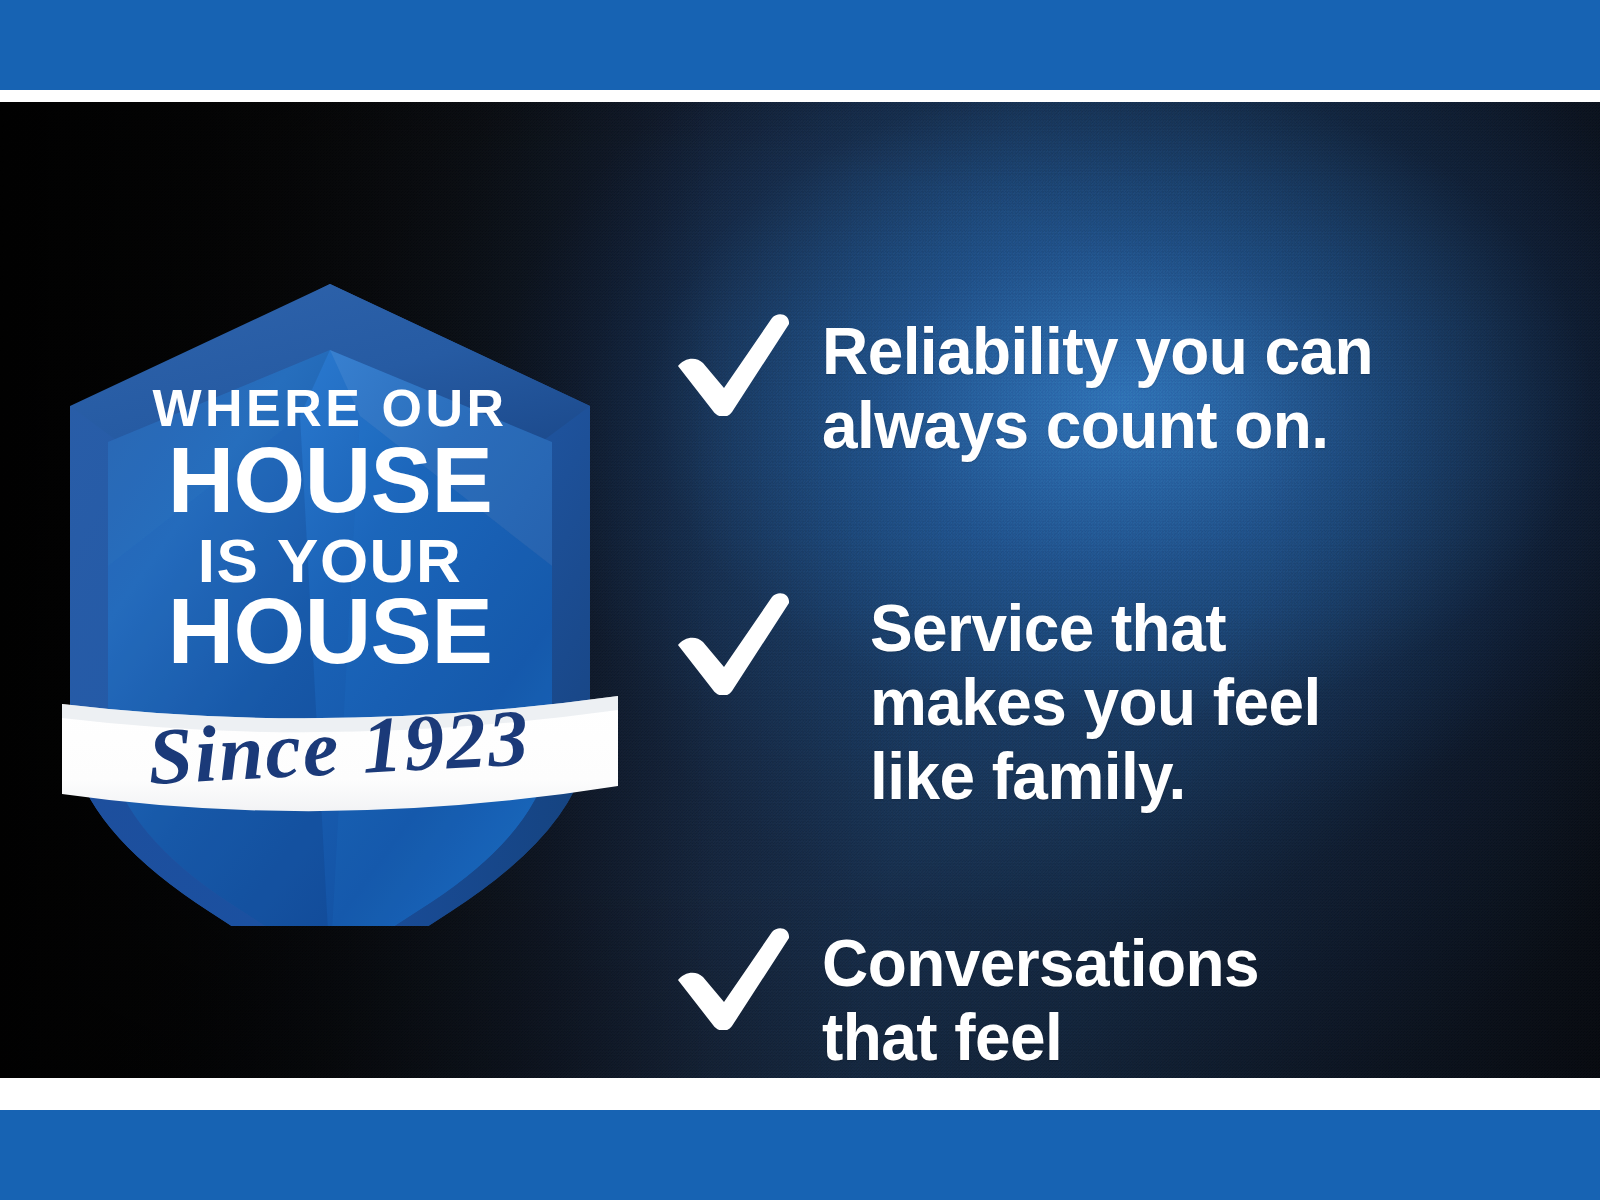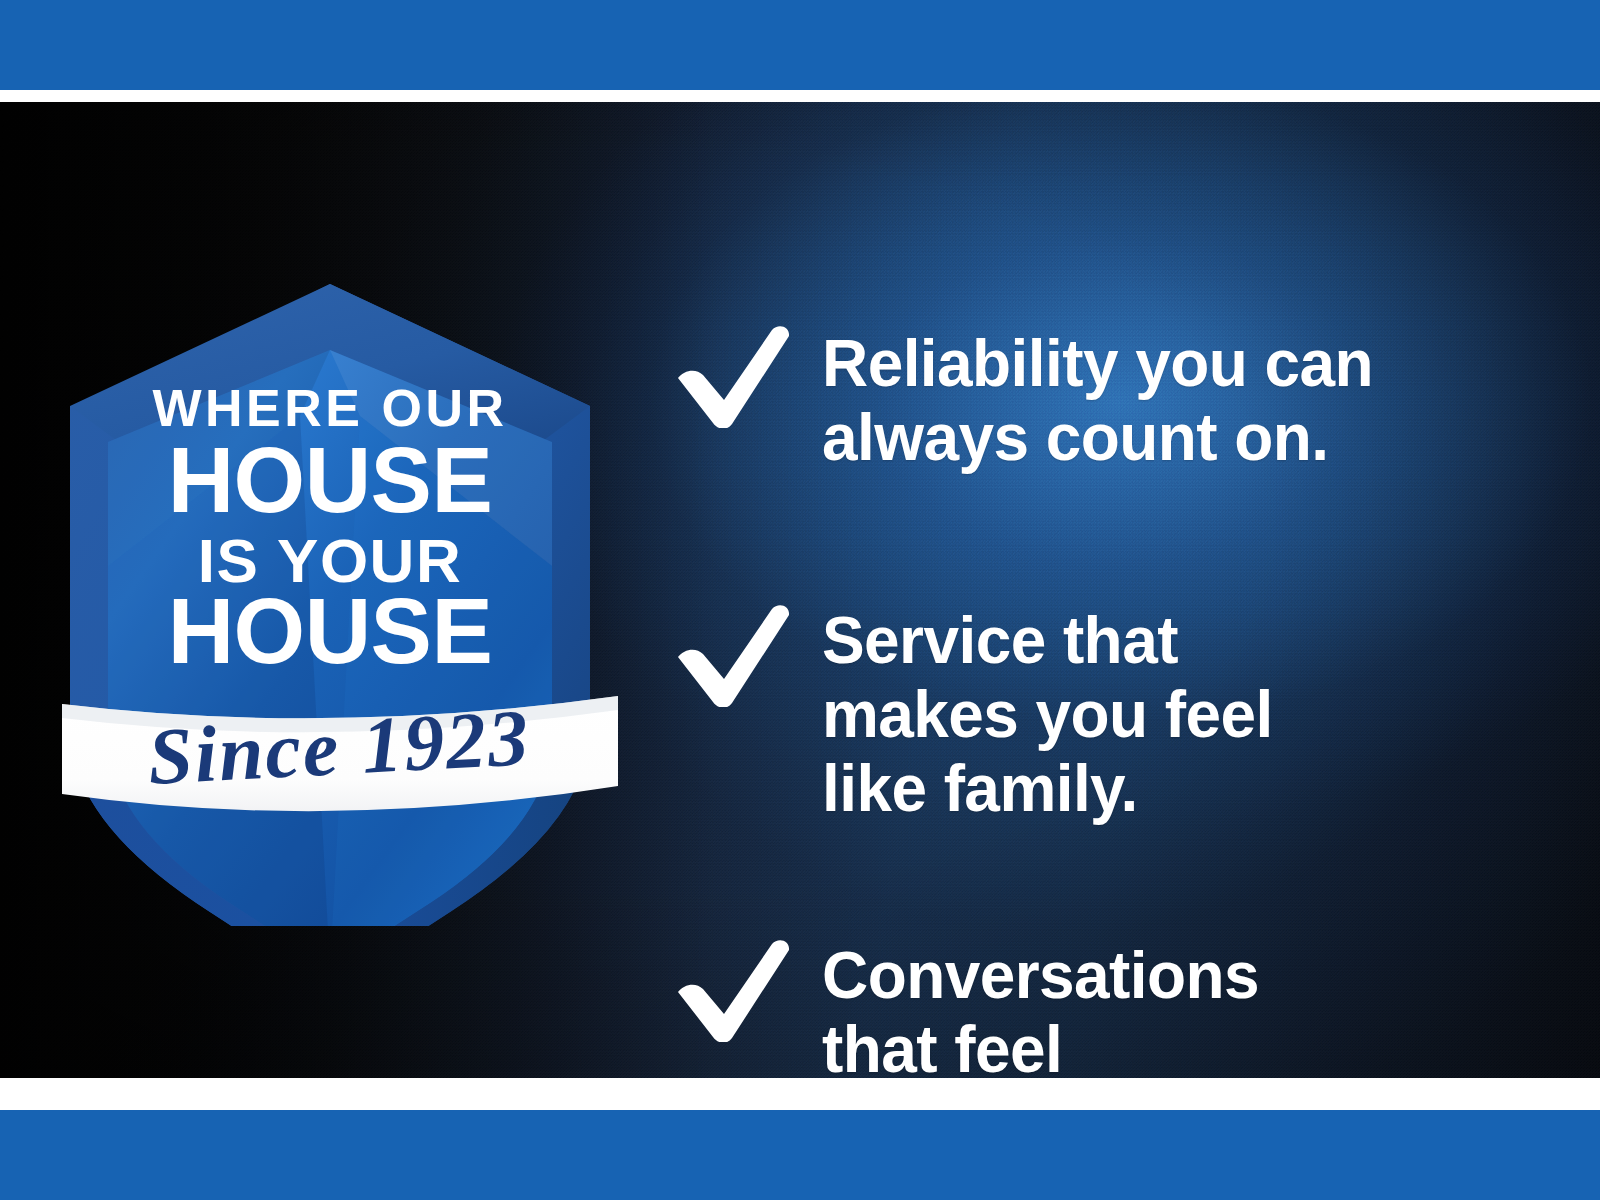--- a/index.html
+++ b/index.html
@@ -66,22 +66,22 @@
   .sl-big   { font-size:92px; letter-spacing:-0.5px; }
   .sl-mid   { font-size:62px; letter-spacing:1.5px; }
   .since-txt {
     fill:#1b3a79; font-family:"Liberation Serif", serif; font-style:italic;
     font-weight:bold; font-size:80px; text-anchor:middle; letter-spacing:2px;
   }
 
   
   #bullets { position:absolute; left:672px; top:206px; width:850px; }
   .bullet { position:relative; display:flex; align-items:flex-start; }
-  #b1 { margin-top:12px; }
-  #b2 { margin-top:126px; }
+  #b1 { margin-top:0px; }
+  #b2 { margin-top:126px;gap:48px; }
   #b3 { margin-top:110px; }
 
   .check-wrap { flex:0 0 150px; padding-top:4px; }
   .check-wrap svg { display:block; width:122px; height:104px; }
 
   .bullet-text {
     color:#ffffff;
     font-family:"Liberation Sans", sans-serif;
     font-weight:bold;
     font-size:67px;

